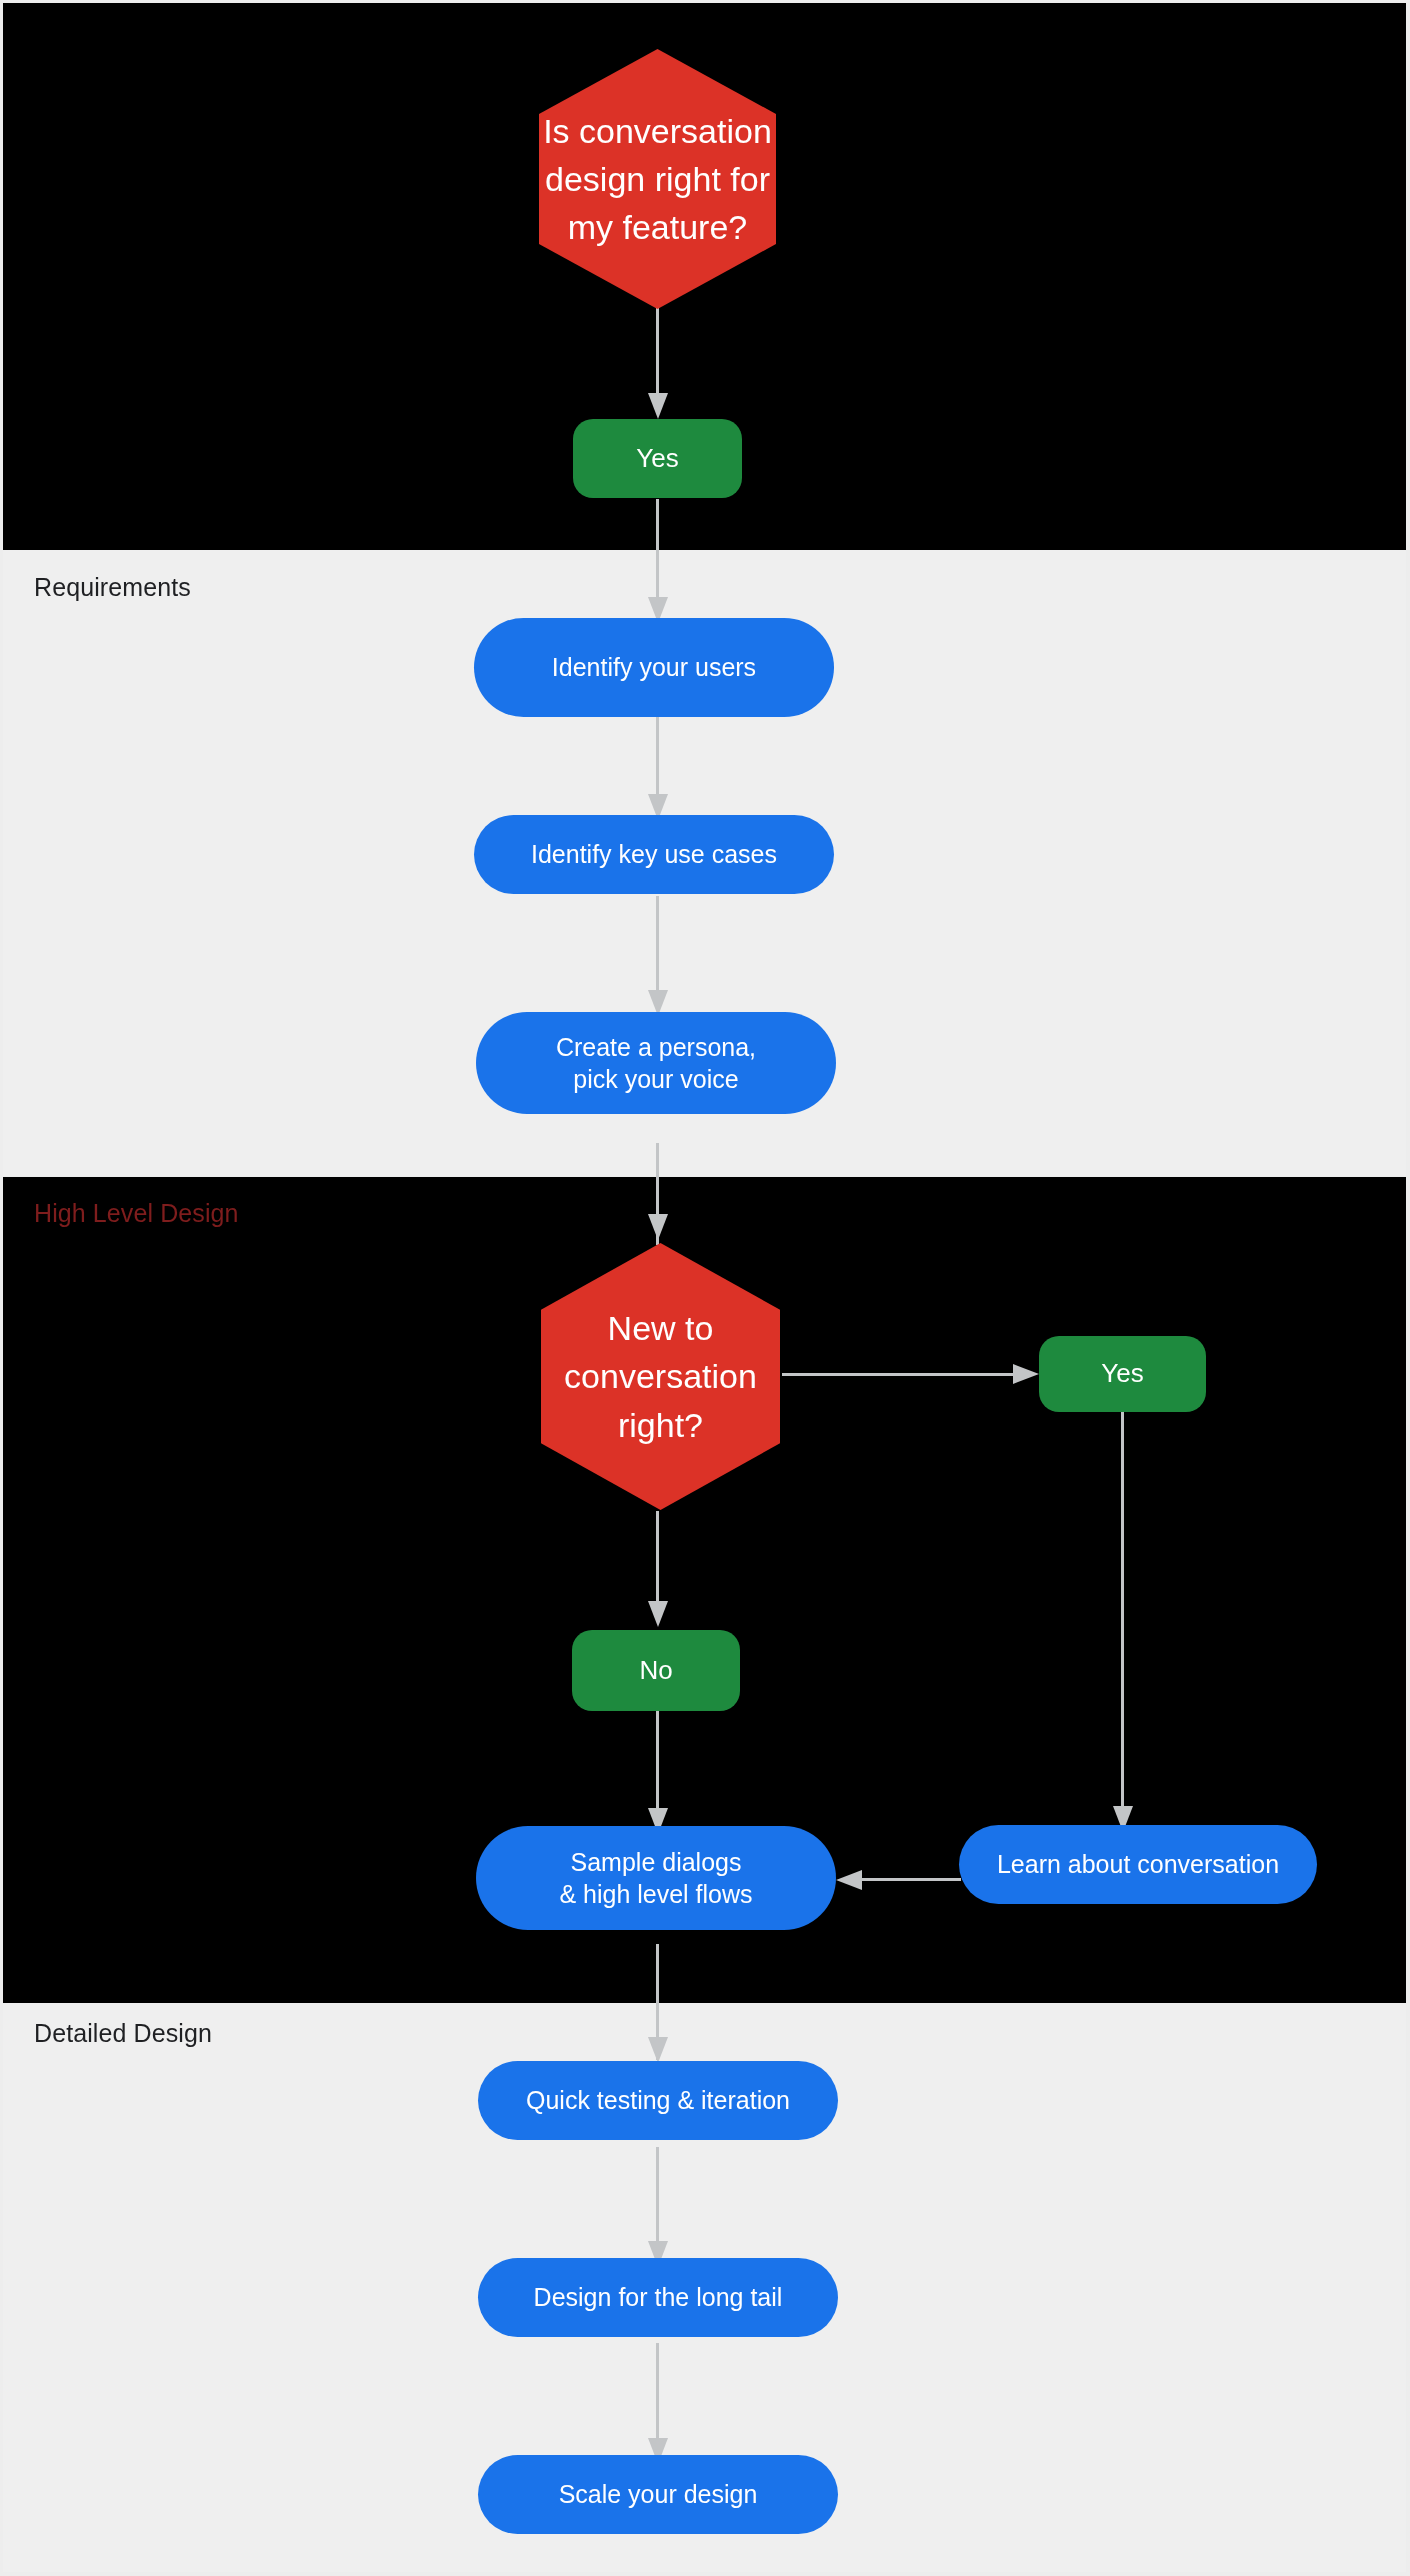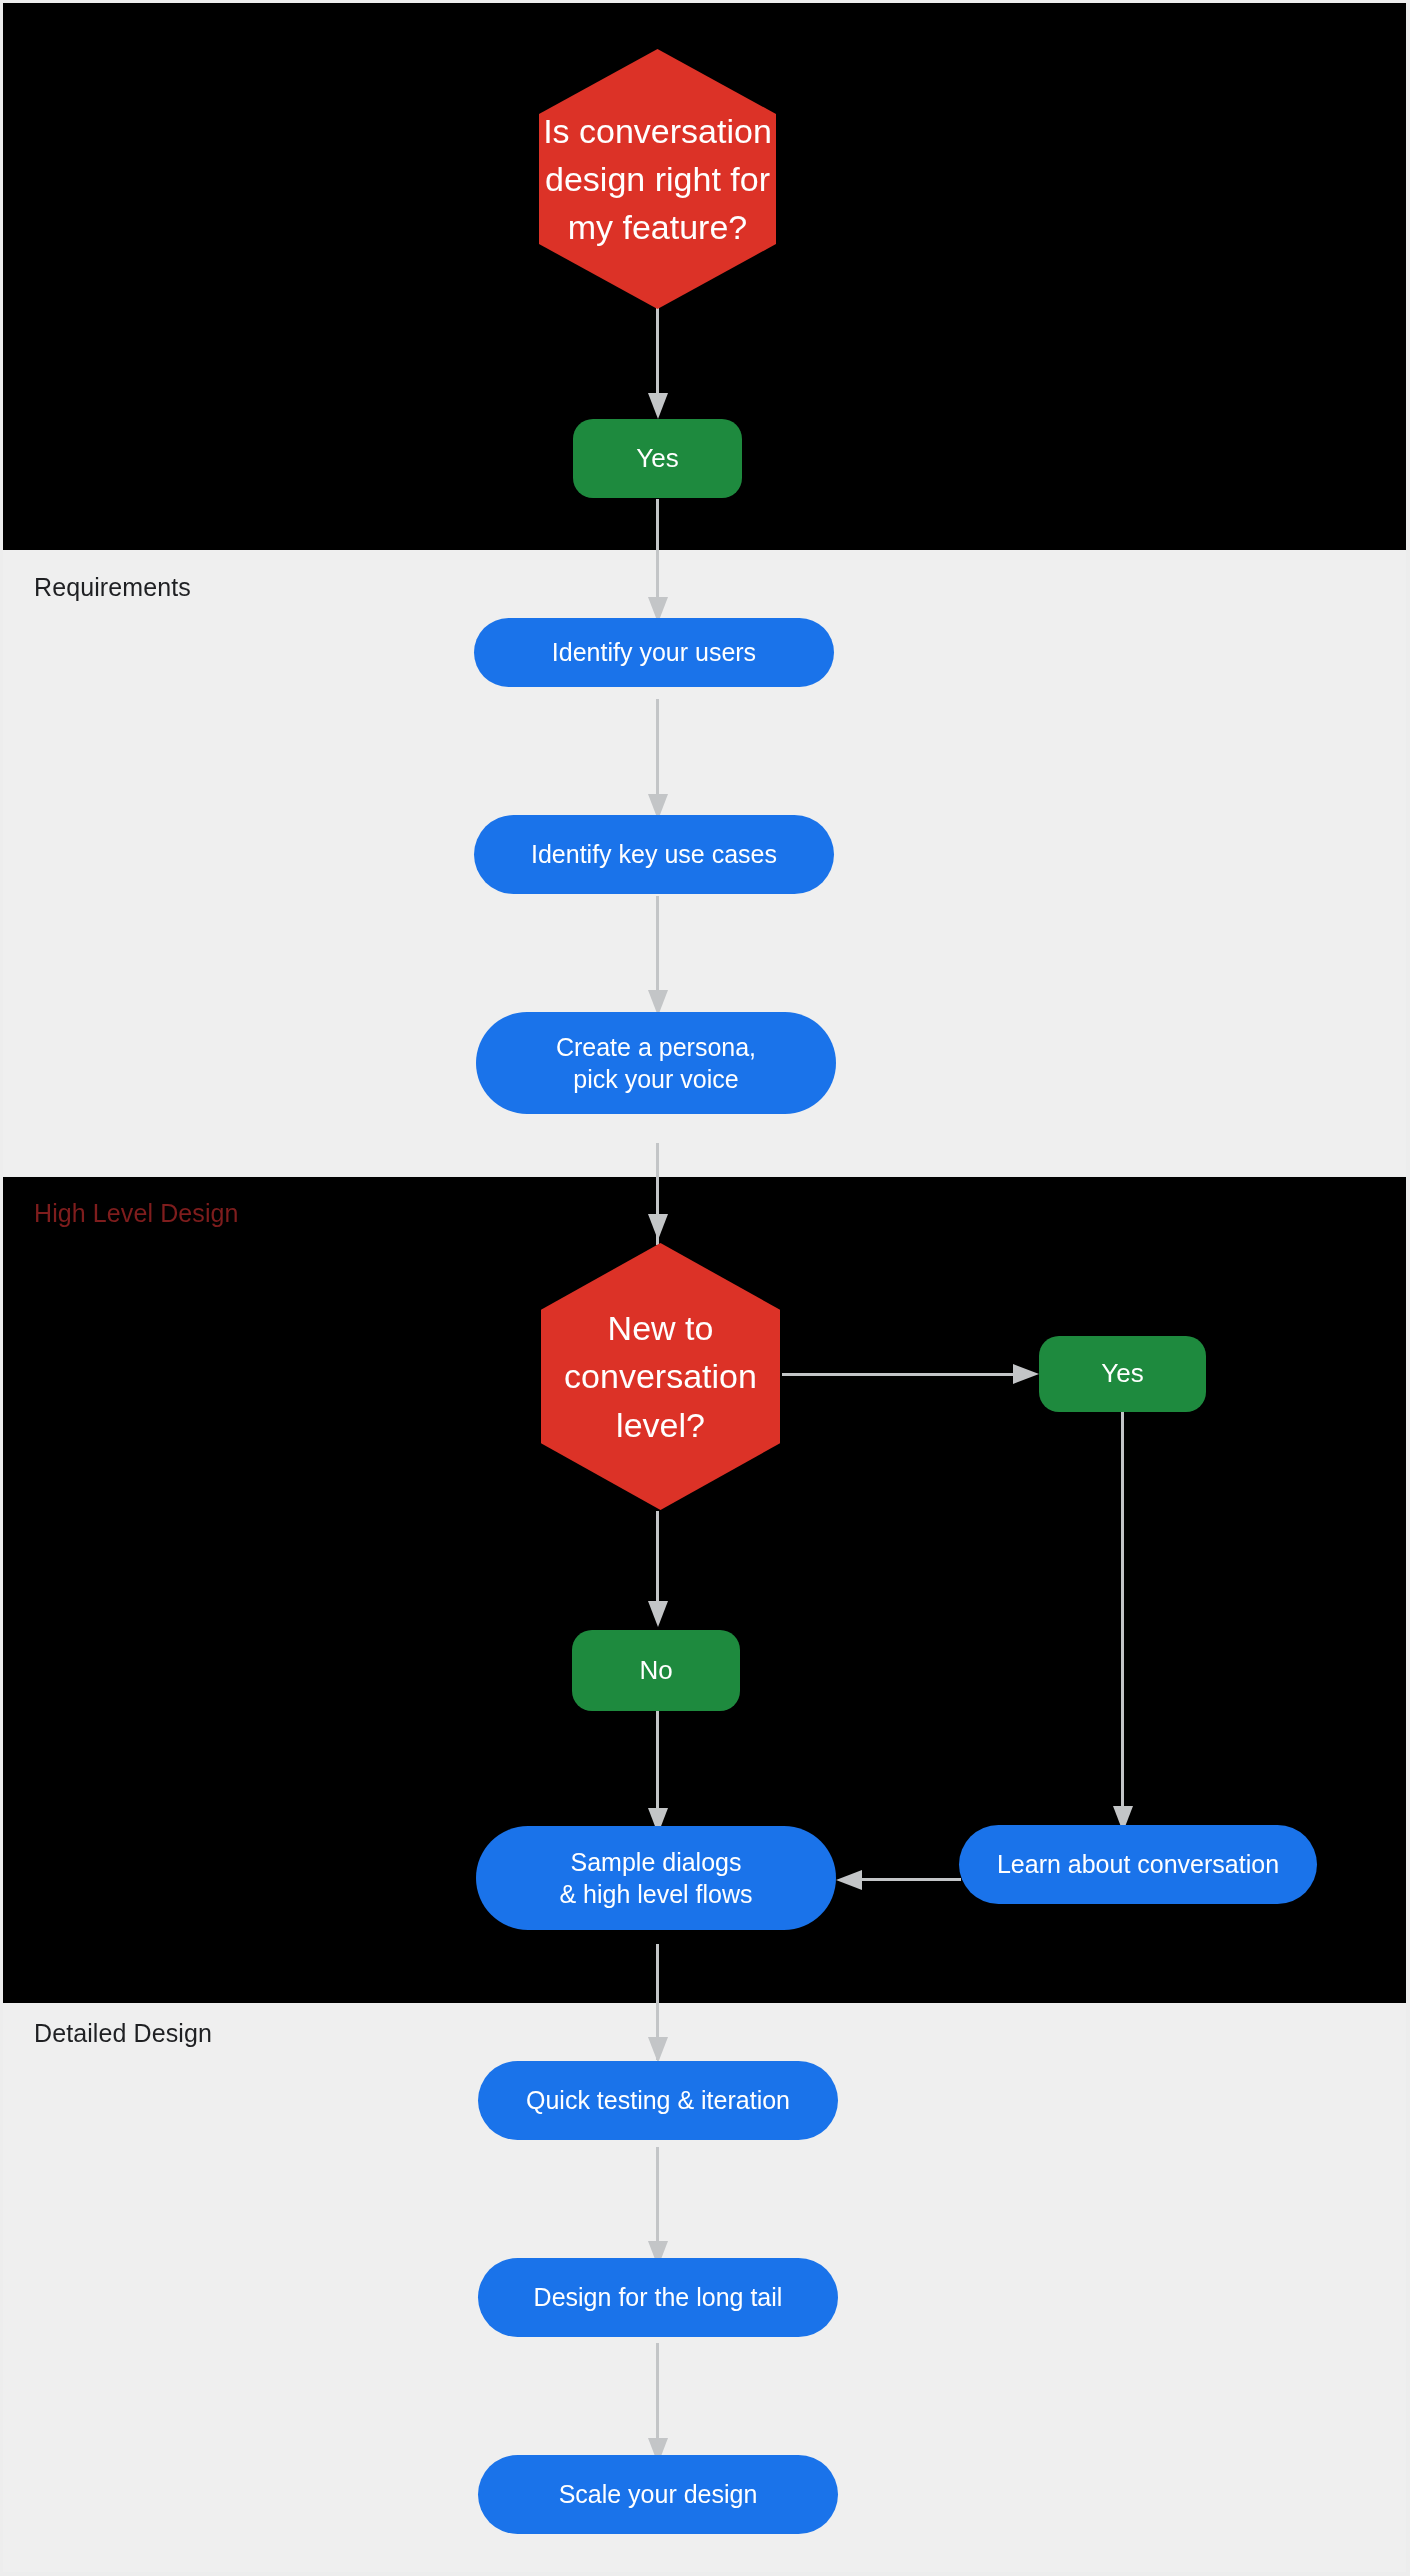--- a/index.html
+++ b/index.html
@@ -184,37 +184,37 @@
   <div class="node hexagon" style="left:536px; top:46px; width:237px; height:260px;">
     <span class="node-text">Is conversation
 design right for
 my feature?</span>
   </div>
 
   <div class="node rect-green" style="left:570px; top:416px; width:169px; height:79px;">
     <span class="node-text">Yes</span>
   </div>
 
-  <div class="node pill-blue" style="left:471px; top:615px; width:360px; height:69px;">
+  <div class="node pill-blue" style="left:471px; top:615px; width:360px; height:99px;">
     <span class="node-text">Identify your users</span>
   </div>
 
   <div class="node pill-blue" style="left:471px; top:812px; width:360px; height:79px;">
     <span class="node-text">Identify key use cases</span>
   </div>
 
   <div class="node pill-blue" style="left:473px; top:1009px; width:360px; height:102px;">
     <span class="node-text">Create a persona,
 pick your voice</span>
   </div>
 
   <div class="node hexagon" style="left:538px; top:1240px; width:239px; height:267px;">
     <span class="node-text">New to
 conversation
-level?</span>
+right?</span>
   </div>
 
   <div class="node rect-green" style="left:1036px; top:1333px; width:167px; height:76px;">
     <span class="node-text">Yes</span>
   </div>
 
   <div class="node rect-green" style="left:569px; top:1627px; width:168px; height:81px;">
     <span class="node-text">No</span>
   </div>
 

